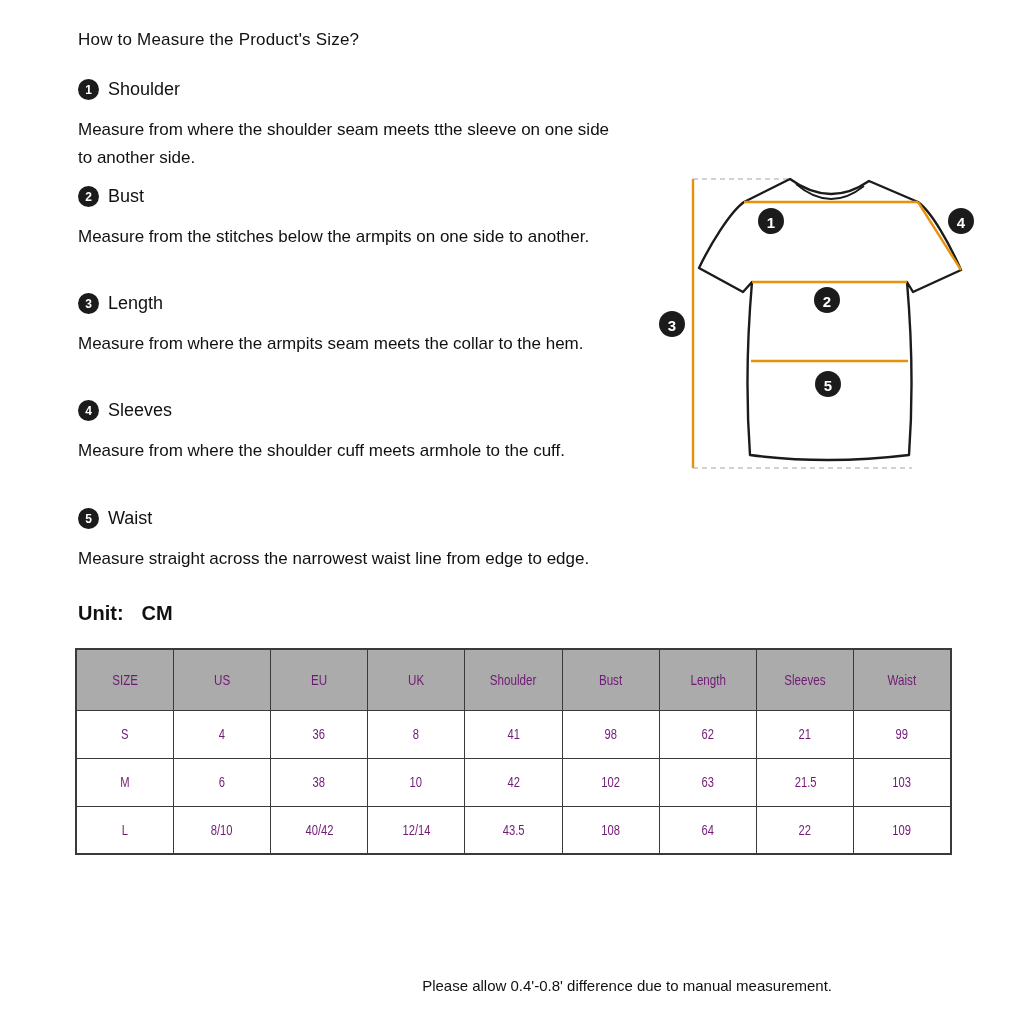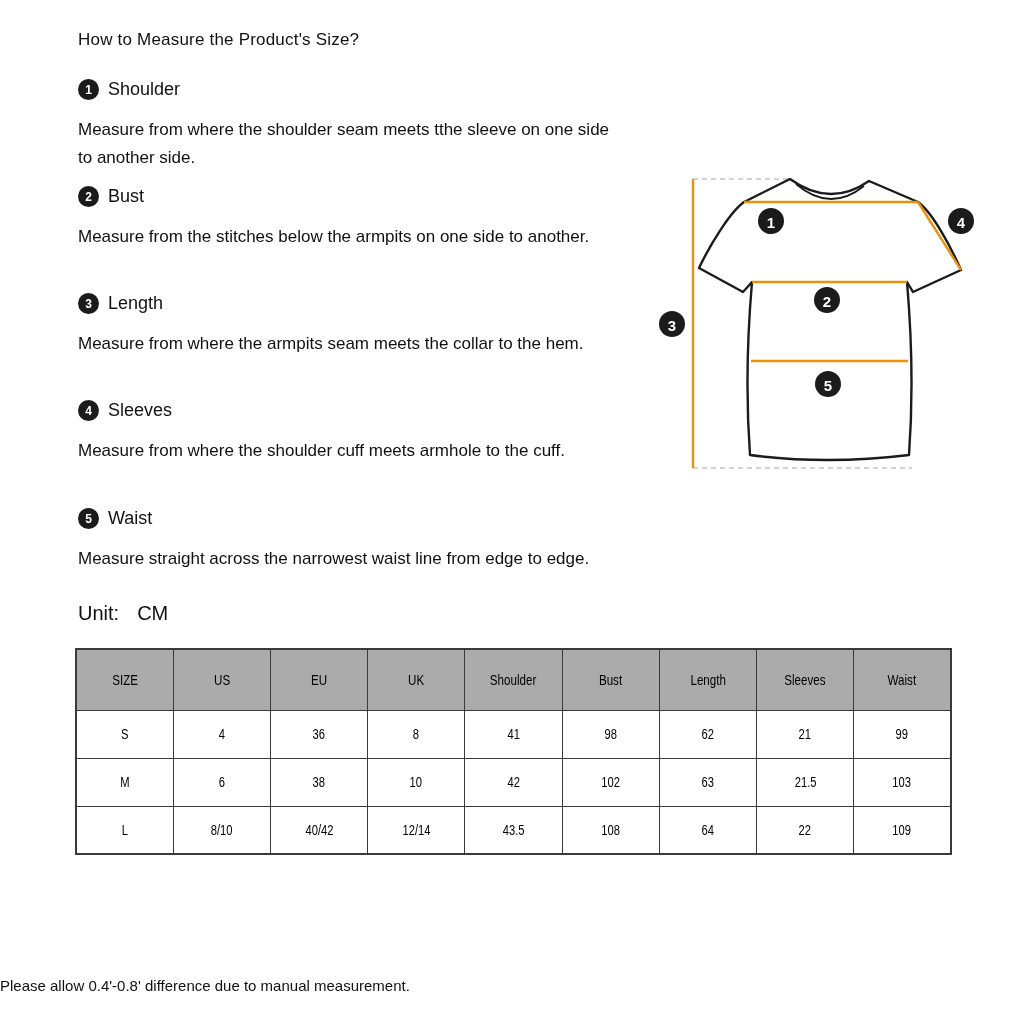--- a/index.html
+++ b/index.html
@@ -12,30 +12,30 @@
   }
   *{margin:0;padding:0;box-sizing:border-box;}
   html,body{width:1024px;height:1024px;background:#ffffff;}
   body{font-family:"Liberation Sans", sans-serif;color:var(--text);position:relative;overflow:hidden;}
   .abs{position:absolute;}
   .page-title{left:78px;top:30px;font-size:17px;font-weight:400;letter-spacing:.2px;}
   .step-head{left:78px;display:flex;align-items:center;gap:9px;font-size:18px;font-weight:500;}
   .badge{width:21px;height:21px;border-radius:50%;background:var(--marker-black);color:#fff;
          display:inline-flex;align-items:center;justify-content:center;font-size:12px;font-weight:700;flex:0 0 auto;}
   .step-desc{left:78px;width:532px;font-size:17px;line-height:28px;font-weight:400;}
-  .unit-line{left:78px;top:602px;font-size:20px;font-weight:400;display:flex;gap:18px;}
+  .unit-line{left:78px;top:602px;font-size:20px;font-weight:700;display:flex;gap:18px;}
   
   .size-table{left:75px;top:648px;width:877px;border-collapse:collapse;table-layout:fixed;
               border:2px solid var(--table-border);}
   .size-table th,.size-table td{border:1.5px solid var(--table-border);text-align:center;vertical-align:middle;
-              font-weight:400;color:#000000;overflow:hidden;}
+              font-weight:400;color:#701a75;overflow:hidden;}
   .size-table th{background:var(--table-header-bg);height:61px;font-size:14.5px;}
   .size-table td{background:#fff;height:48px;font-size:14px;}
   .cx{display:inline-block;transform:scaleX(0.8);white-space:nowrap;}
-  .footer-note{left:0;top:977px;width:832px;text-align:left;font-size:15px;}
+  .footer-note{left:0;top:977px;width:832px;text-align:right;font-size:15px;}
   
   .diagram{left:640px;top:150px;width:360px;height:340px;}
   .tshirt{fill:#ffffff;stroke:var(--marker-black);stroke-width:2.4;stroke-linejoin:round;stroke-linecap:round;}
   .collarband{fill:none;stroke:var(--marker-black);stroke-width:1.8;}
   .ms-line{stroke:var(--accent-orange);stroke-width:2.4;fill:none;}
   .dash{stroke:var(--dashed-gray);stroke-width:1.6;stroke-dasharray:5 4;fill:none;}
   .marker-circle{fill:var(--marker-black);}
   .marker-num{fill:#ffffff;font-size:15px;font-weight:700;font-family:"Liberation Sans",sans-serif;
               text-anchor:middle;dominant-baseline:central;}
 </style>

